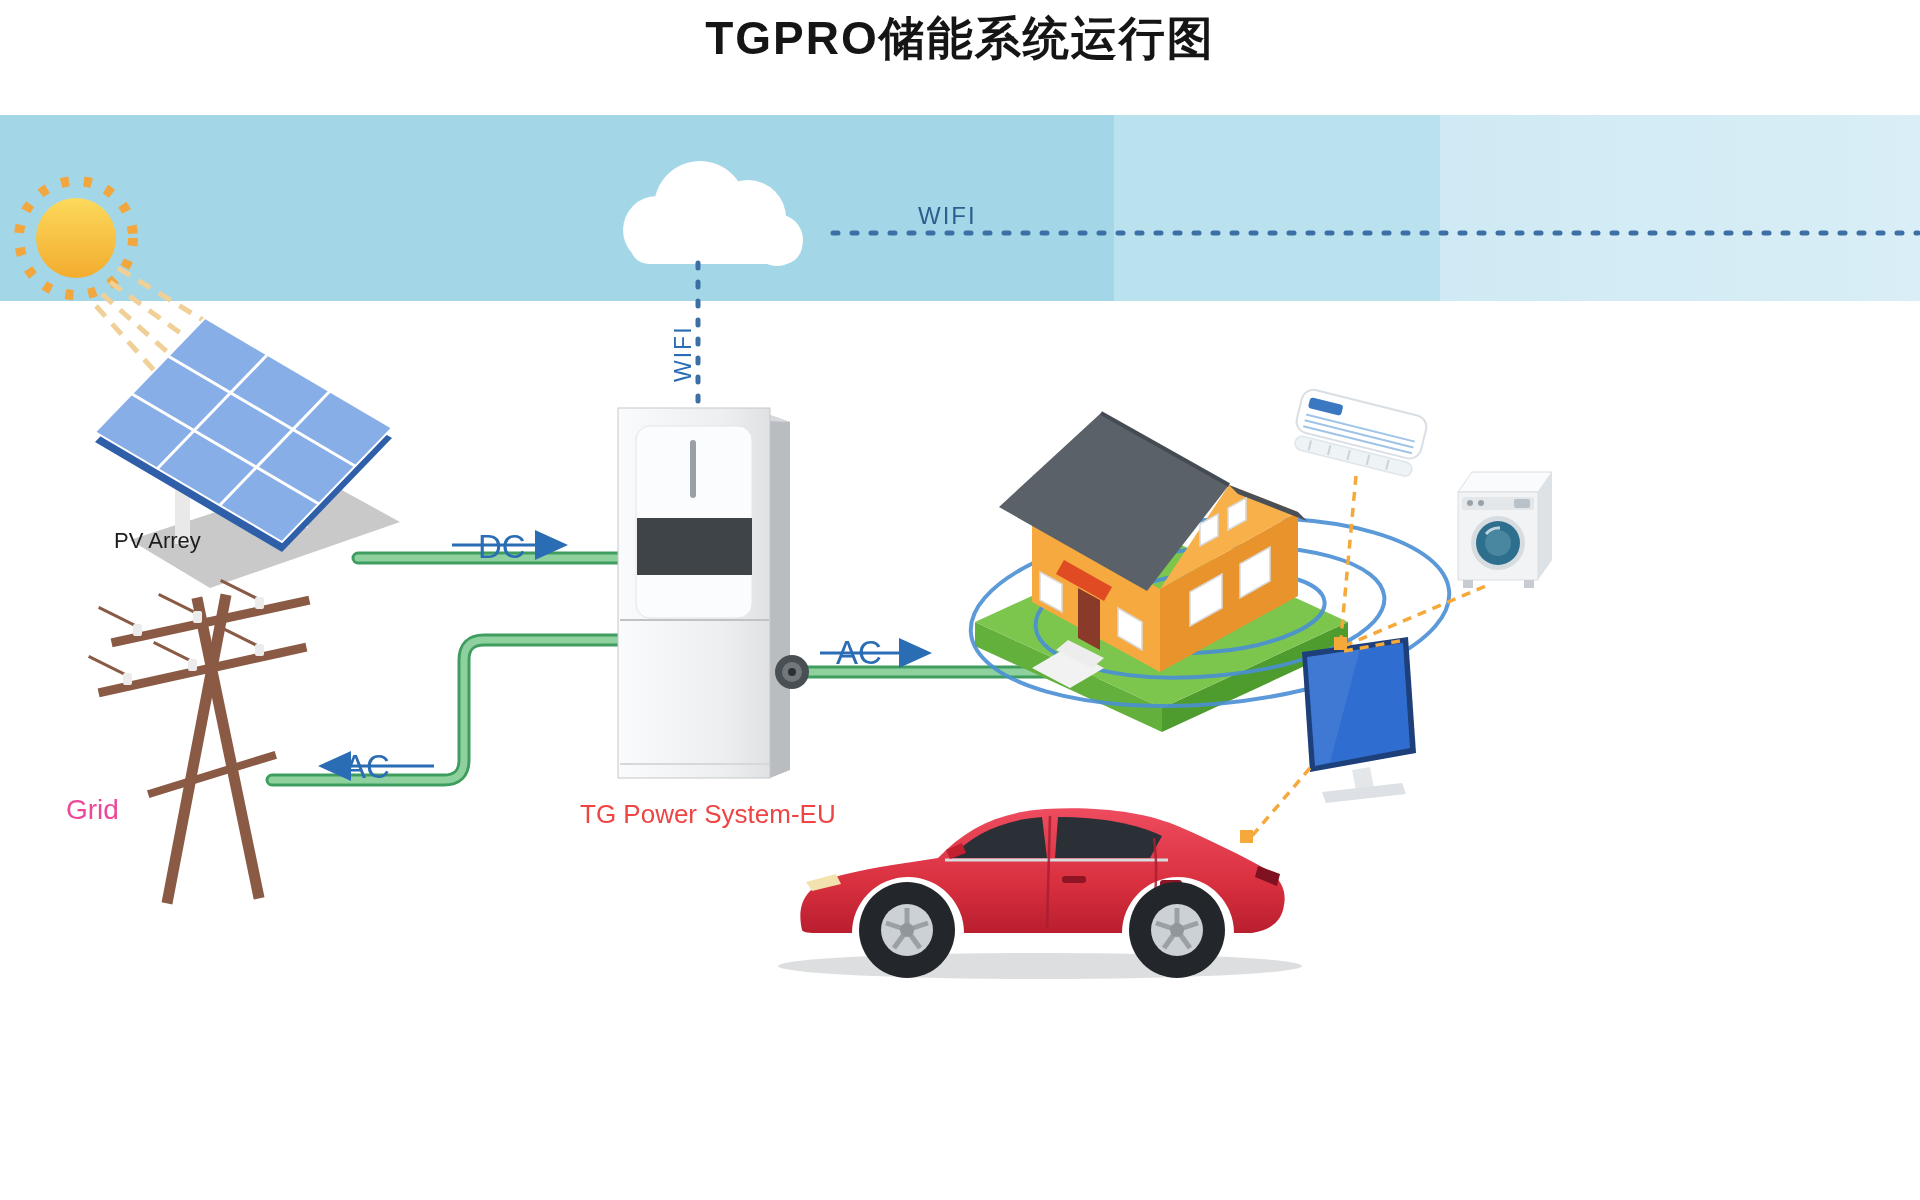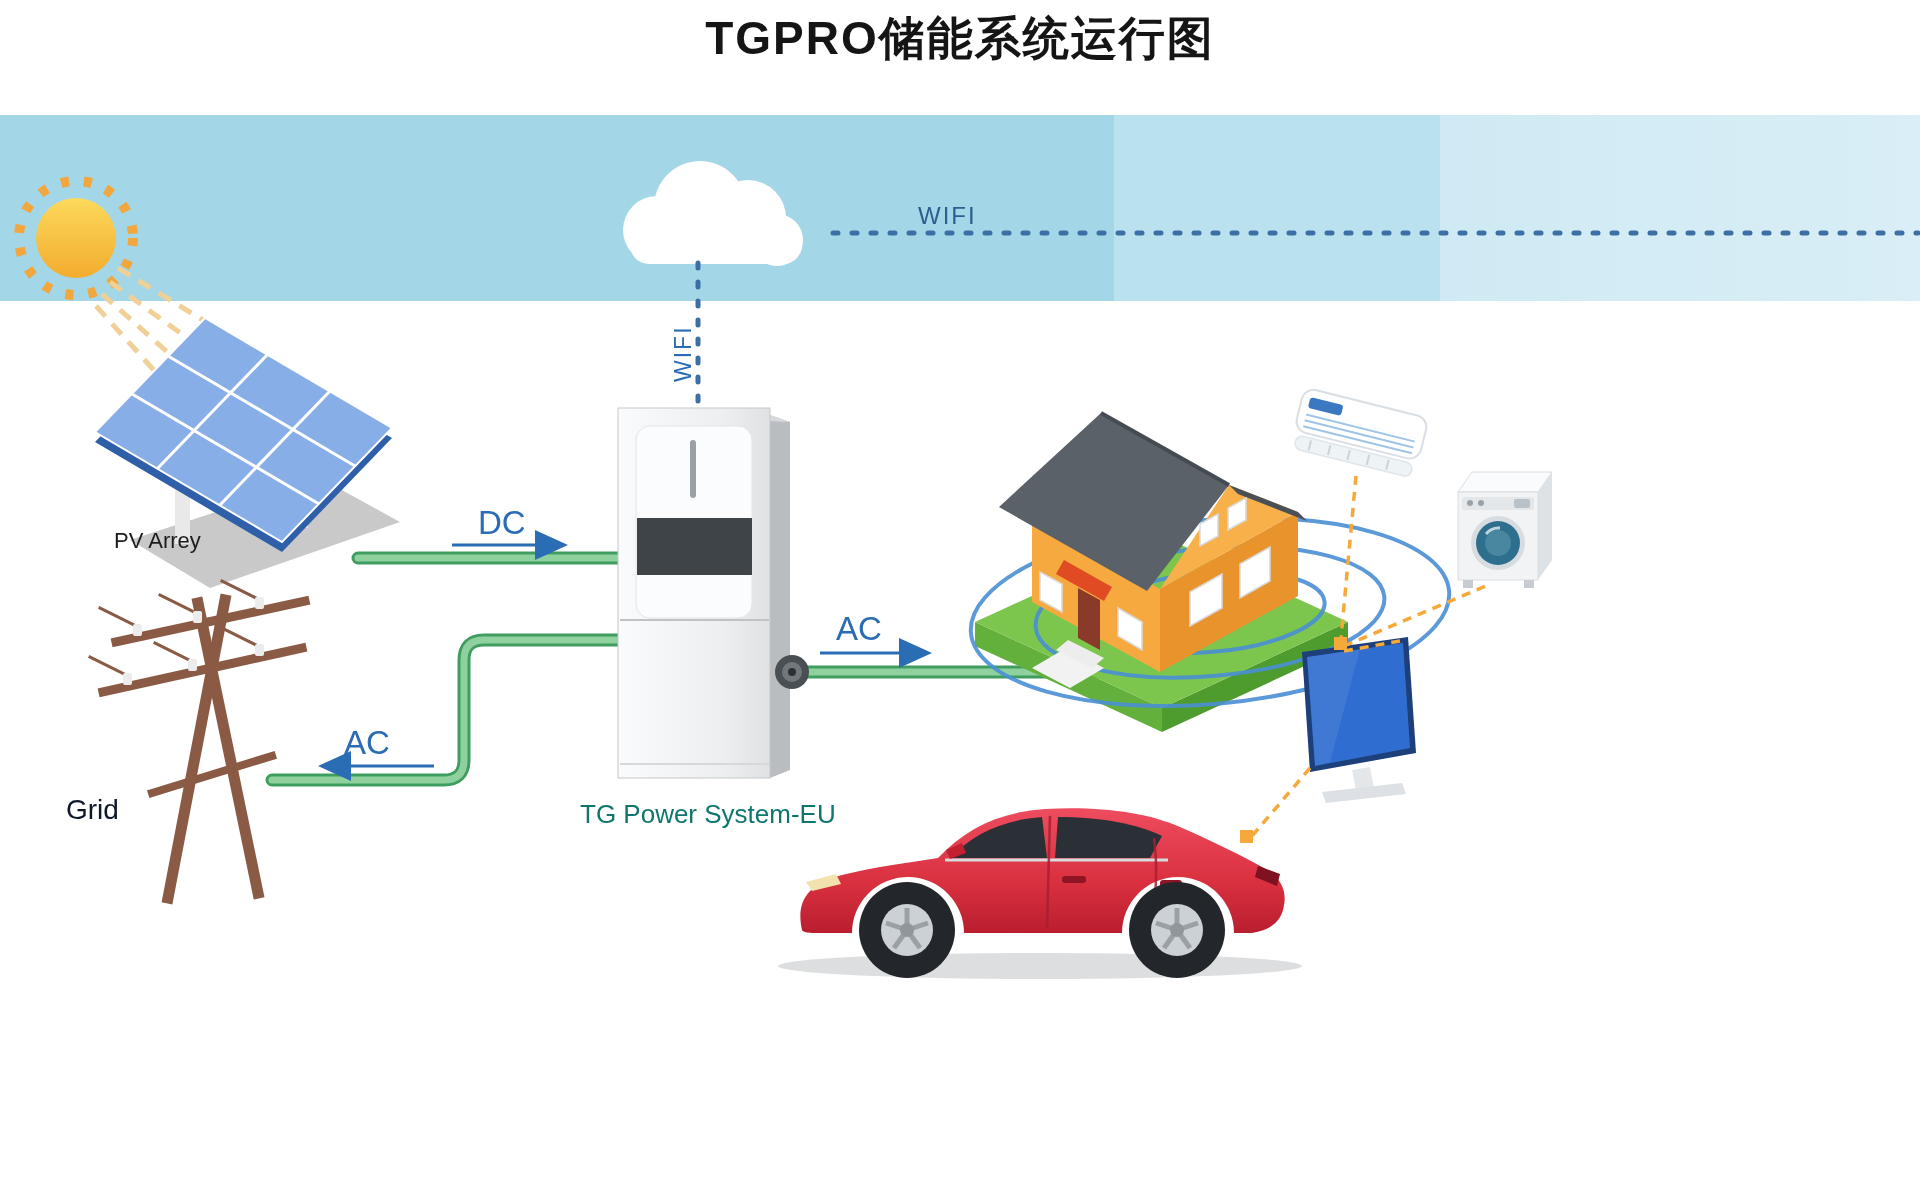--- a/index.html
+++ b/index.html
@@ -19,23 +19,23 @@
   .title{
     left:0;top:8px;width:1920px;text-align:center;
     font-size:46px;font-weight:600;color:#151515;letter-spacing:2px;
   }
   .wifi-h{left:918px;top:202px;font-size:24px;color:#2d5f8e;letter-spacing:2px;}
   .wifi-v{
     left:670px;top:382px;font-size:23px;color:#2a6db5;letter-spacing:2px;
     transform:rotate(-90deg);transform-origin:0 0;
   }
   .pv-label{left:114px;top:528px;font-size:22px;color:#1c1c1c;}
-  .grid-label{left:66px;top:794px;font-size:28px;color:#0f172a;}
-  .ps-label{left:580px;top:799px;width:250px;text-align:center;font-size:26px;color:#0f766e;}
-  .flow{font-size:33px;color:#2a6db5;}
+  .grid-label{left:66px;top:794px;font-size:28px;color:#ec4899;}
+  .ps-label{left:580px;top:799px;width:250px;text-align:center;font-size:26px;color:#ef4444;}
+  .flow{font-size:33px;color:#2a6db5;margin-top:24px;}
   .dc-label{left:478px;top:504px;}
   .ac-grid-label{left:344px;top:724px;}
   .ac-house-label{left:836px;top:610px;}
 </style>
 </head>
 <body>
 
 <div class="stage">
 
   <div class="sky-band"></div>

